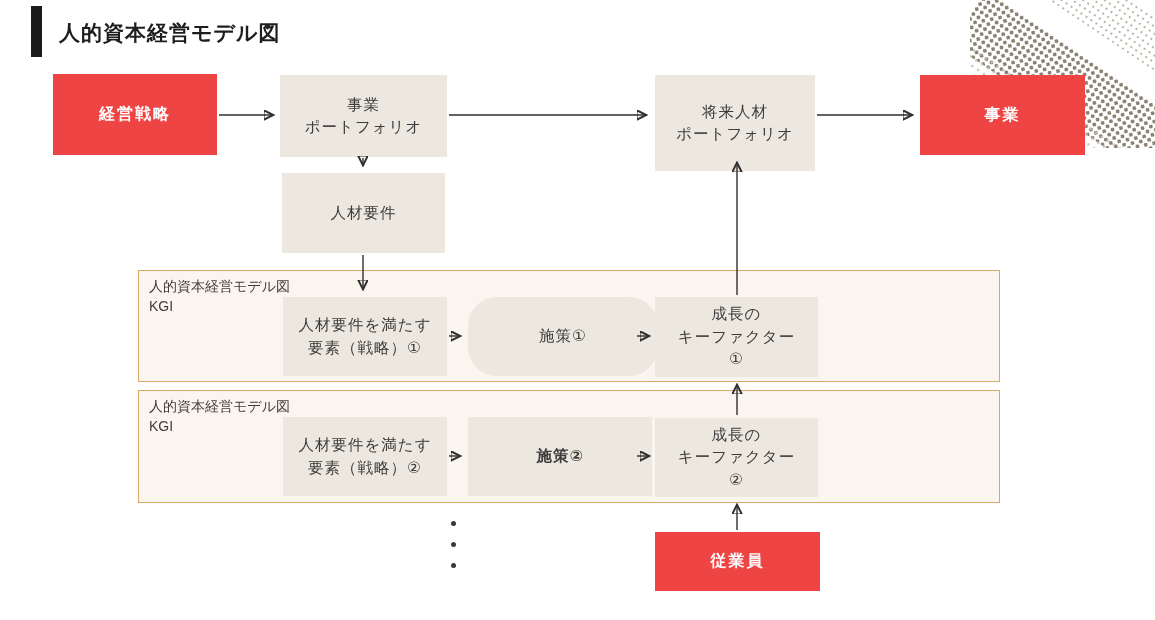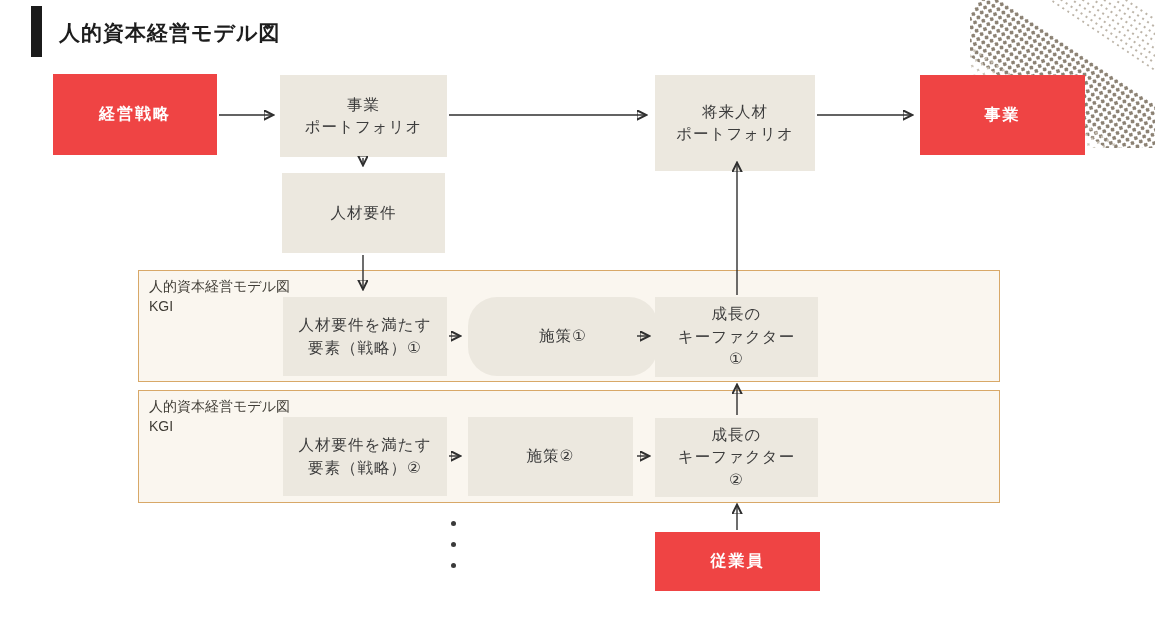--- a/index.html
+++ b/index.html
@@ -83,21 +83,21 @@
 
   .n-strategy          { left: 53px;  top: 74px;  width: 164px; height: 81px; }
   .n-biz-portfolio     { left: 280px; top: 75px;  width: 167px; height: 82px; }
   .n-future-portfolio  { left: 655px; top: 75px;  width: 160px; height: 96px; }
   .n-business          { left: 920px; top: 75px;  width: 165px; height: 80px; }
   .n-talent-req        { left: 282px; top: 173px; width: 163px; height: 80px; }
   .n-g1-element        { left: 283px; top: 297px; width: 164px; height: 79px; }
   .n-g1-measure        { left: 468px; top: 297px; width: 190px; height: 79px; border-radius: 29px; }
   .n-g1-keyfactor      { left: 655px; top: 297px; width: 163px; height: 80px; }
   .n-g2-element        { left: 283px; top: 417px; width: 164px; height: 79px; }
-  .n-g2-measure        { left: 468px; top: 417px; width: 165px; height: 79px; }
+  .n-g2-measure        { left: 468px; top: 417px; width: 184px; height: 79px; font-weight: bold; }
   .n-g2-keyfactor      { left: 655px; top: 418px; width: 163px; height: 79px; }
   .n-employee          { left: 655px; top: 532px; width: 165px; height: 59px; }
 
   
   .group {
     position: absolute;
     background: #faf6ef;
     border: 1.5px solid #d8a868;
     z-index: 1;
   }

